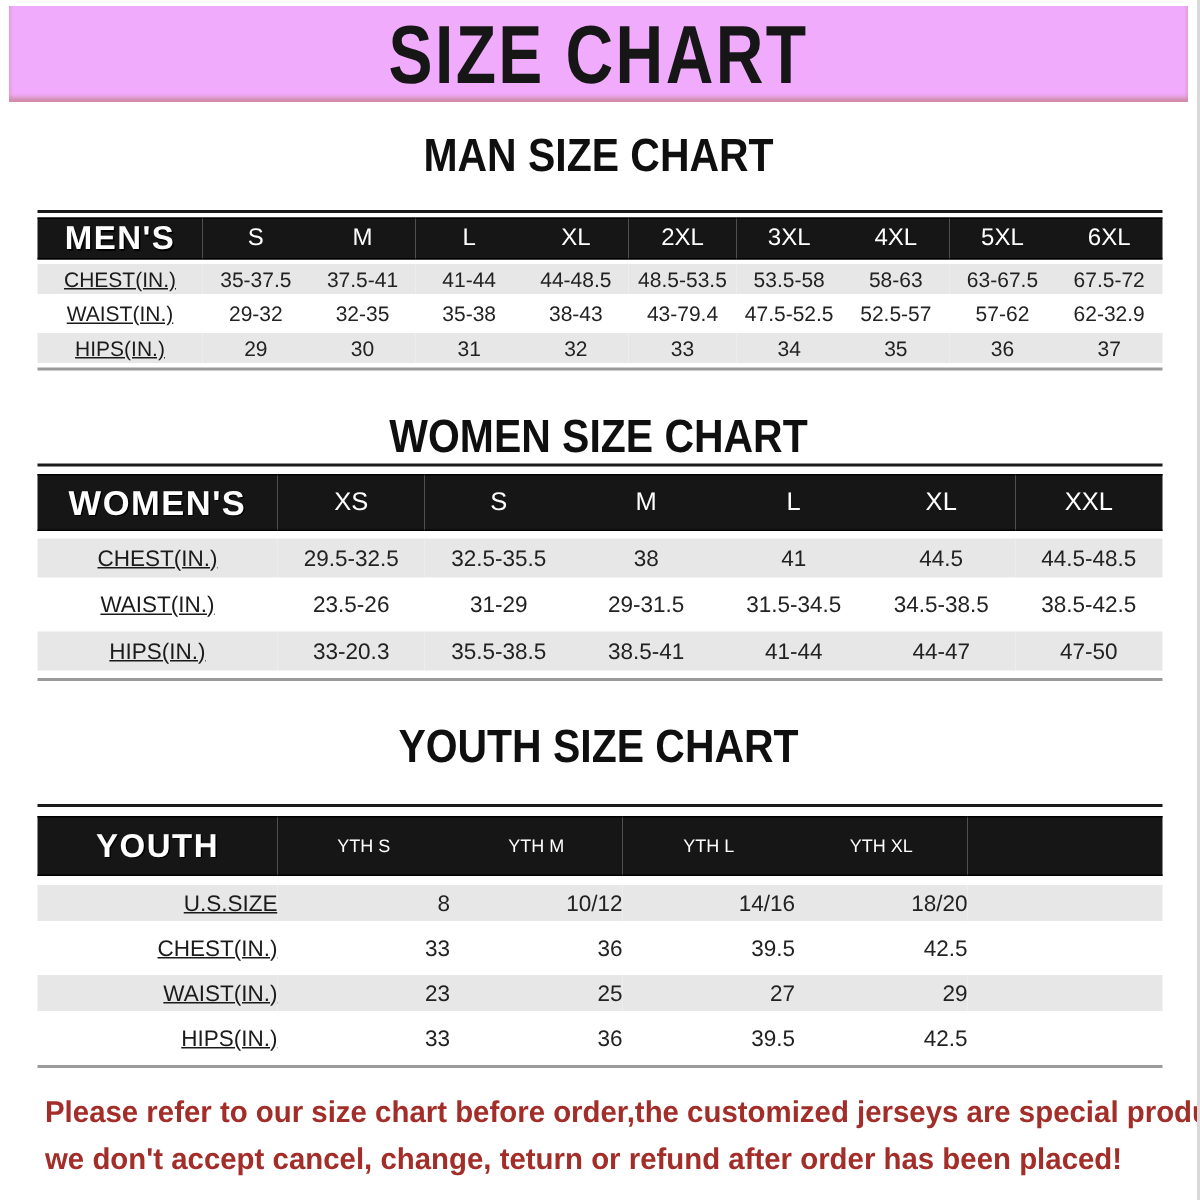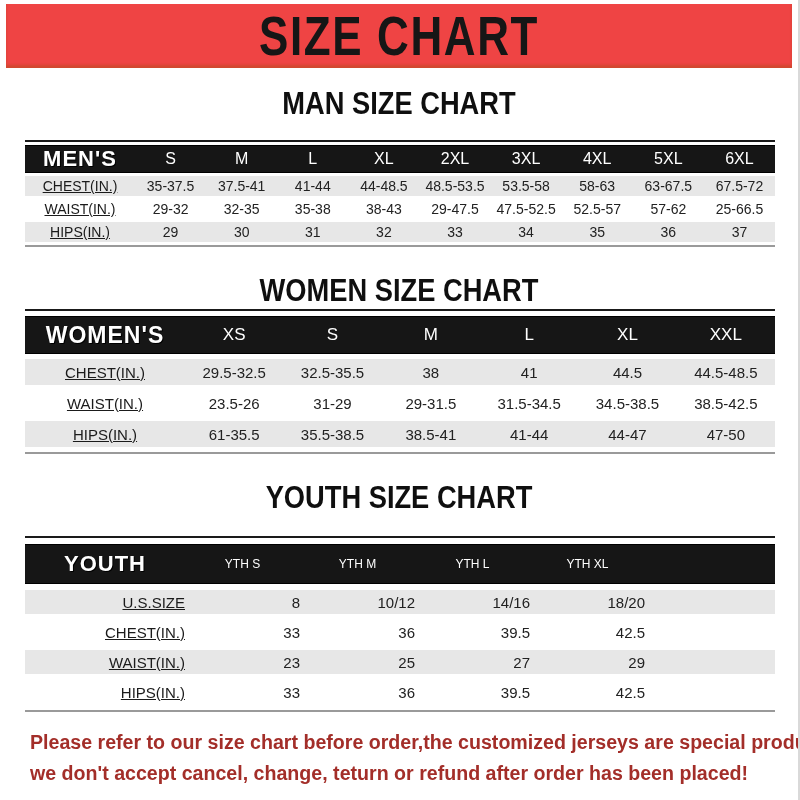--- a/index.html
+++ b/index.html
@@ -9,21 +9,21 @@
     background:#ffffff;
     font-family:"Liberation Sans", sans-serif;
     position:relative;
     overflow:hidden;
     border-right:2px solid #d9d9d9;
   }
   
   .banner {
     margin:4px 6px 0 6px;
     height:64px;
-    background:#ef4444;
+    background:#f0abfc;
     display:flex; align-items:center; justify-content:center;
     box-shadow: inset 0 -3px 3px rgba(150,80,10,0.35);
   }
   .banner-title {
     font-size:55px;
     font-weight:800;
     color:#161616;
     letter-spacing:2px;
     transform:scaleX(0.80);
     white-space:nowrap;
@@ -148,25 +148,25 @@
         <td>58-63</td>
         <td>63-67.5</td>
         <td>67.5-72</td>
       </tr>
       <tr class="row white">
         <td class="rlabel">WAIST(IN.)</td>
         <td>29-32</td>
         <td>32-35</td>
         <td>35-38</td>
         <td>38-43</td>
-        <td>29-47.5</td>
+        <td>43-79.4</td>
         <td>47.5-52.5</td>
         <td>52.5-57</td>
         <td>57-62</td>
-        <td>25-66.5</td>
+        <td>62-32.9</td>
       </tr>
       <tr class="row gray">
         <td class="rlabel">HIPS(IN.)</td>
         <td>29</td>
         <td>30</td>
         <td>31</td>
         <td>32</td>
         <td>33</td>
         <td>34</td>
         <td>35</td>
@@ -213,21 +213,21 @@
         <td class="rlabel">WAIST(IN.)</td>
         <td>23.5-26</td>
         <td>31-29</td>
         <td>29-31.5</td>
         <td>31.5-34.5</td>
         <td>34.5-38.5</td>
         <td>38.5-42.5</td>
       </tr>
       <tr class="row gray">
         <td class="rlabel">HIPS(IN.)</td>
-        <td>61-35.5</td>
+        <td>33-20.3</td>
         <td>35.5-38.5</td>
         <td>38.5-41</td>
         <td>41-44</td>
         <td>44-47</td>
         <td>47-50</td>
       </tr>
     </tbody>
       </table>
   </div>
 

